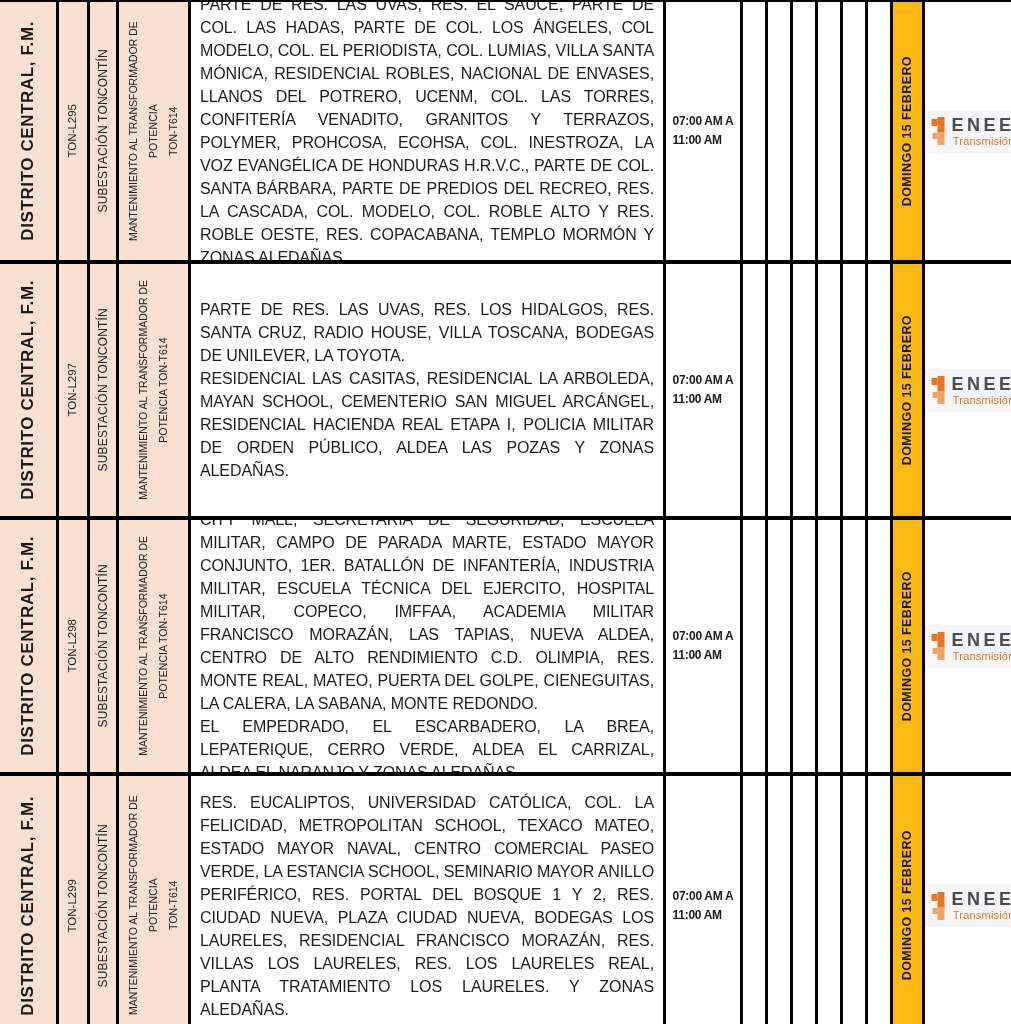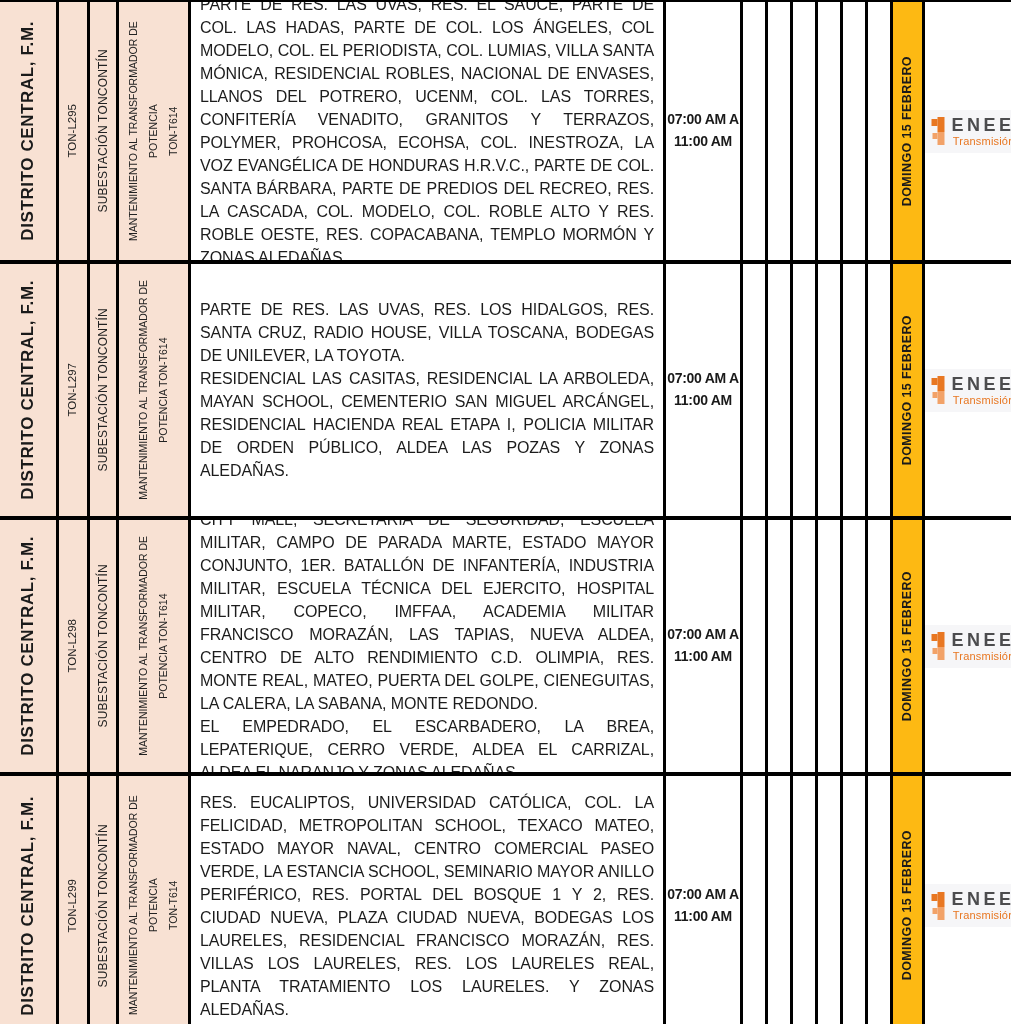--- a/index.html
+++ b/index.html
@@ -45,22 +45,22 @@
   }
   .circuit-text{font-size:11.5px;color:#222;}
   .substation-text{font-size:12px;color:#222;letter-spacing:.2px;}
   .maintenance-text{font-size:10.5px;color:#222;line-height:1.9;}
   .areas-text{
     width:100%;padding:6px 9px;box-sizing:border-box;
     font-size:16px;line-height:23px;color:#1c1c1c;
     text-align:justify;white-space:pre-line;letter-spacing:-0.1px;
   }
   .time-text{
-    font-weight:700;font-size:14px;line-height:1.55;color:#1a1a1a;
-    text-align:center;white-space:pre-line;letter-spacing:-0.3px;
+    font-weight:700;font-size:12px;line-height:1.55;color:#1a1a1a;
+    white-space:pre-line;letter-spacing:-0.3px;
   }
   .date-text{
     font-weight:700;font-size:12.5px;letter-spacing:.4px;color:#1a1a1a;
   }
   .logo-box{
     background:#f6f6f8;padding:6px 5px 6px 7px;display:flex;
     align-items:center;gap:5px;margin-left:8px;
   }
   .logo-mark{flex:0 0 auto;display:block;}
   .logo-textcol{display:flex;flex-direction:column;line-height:1;}

